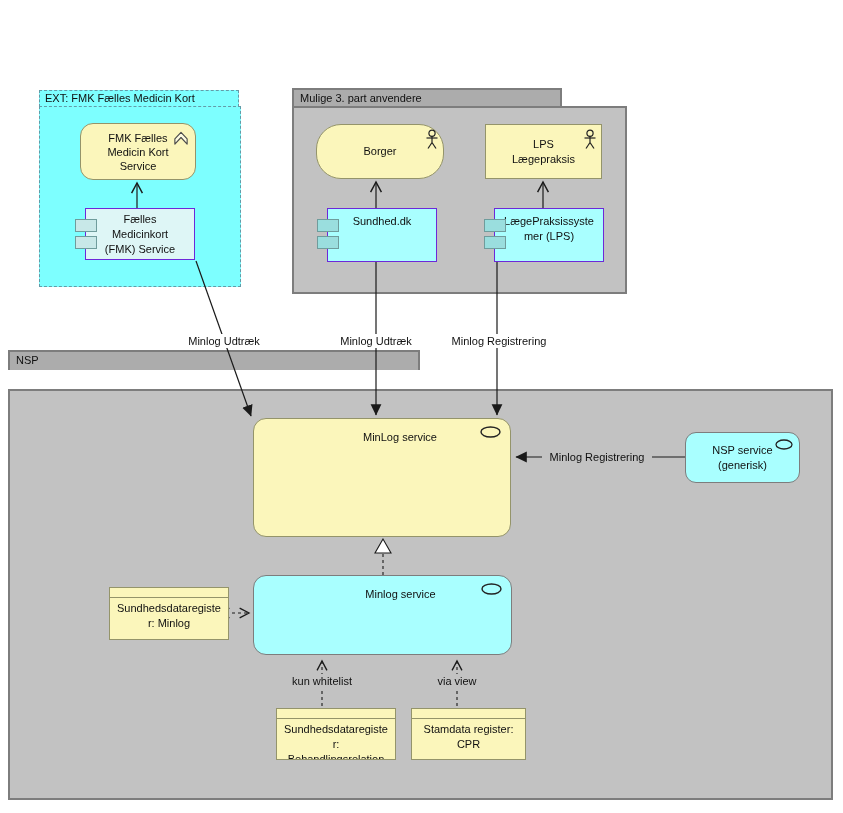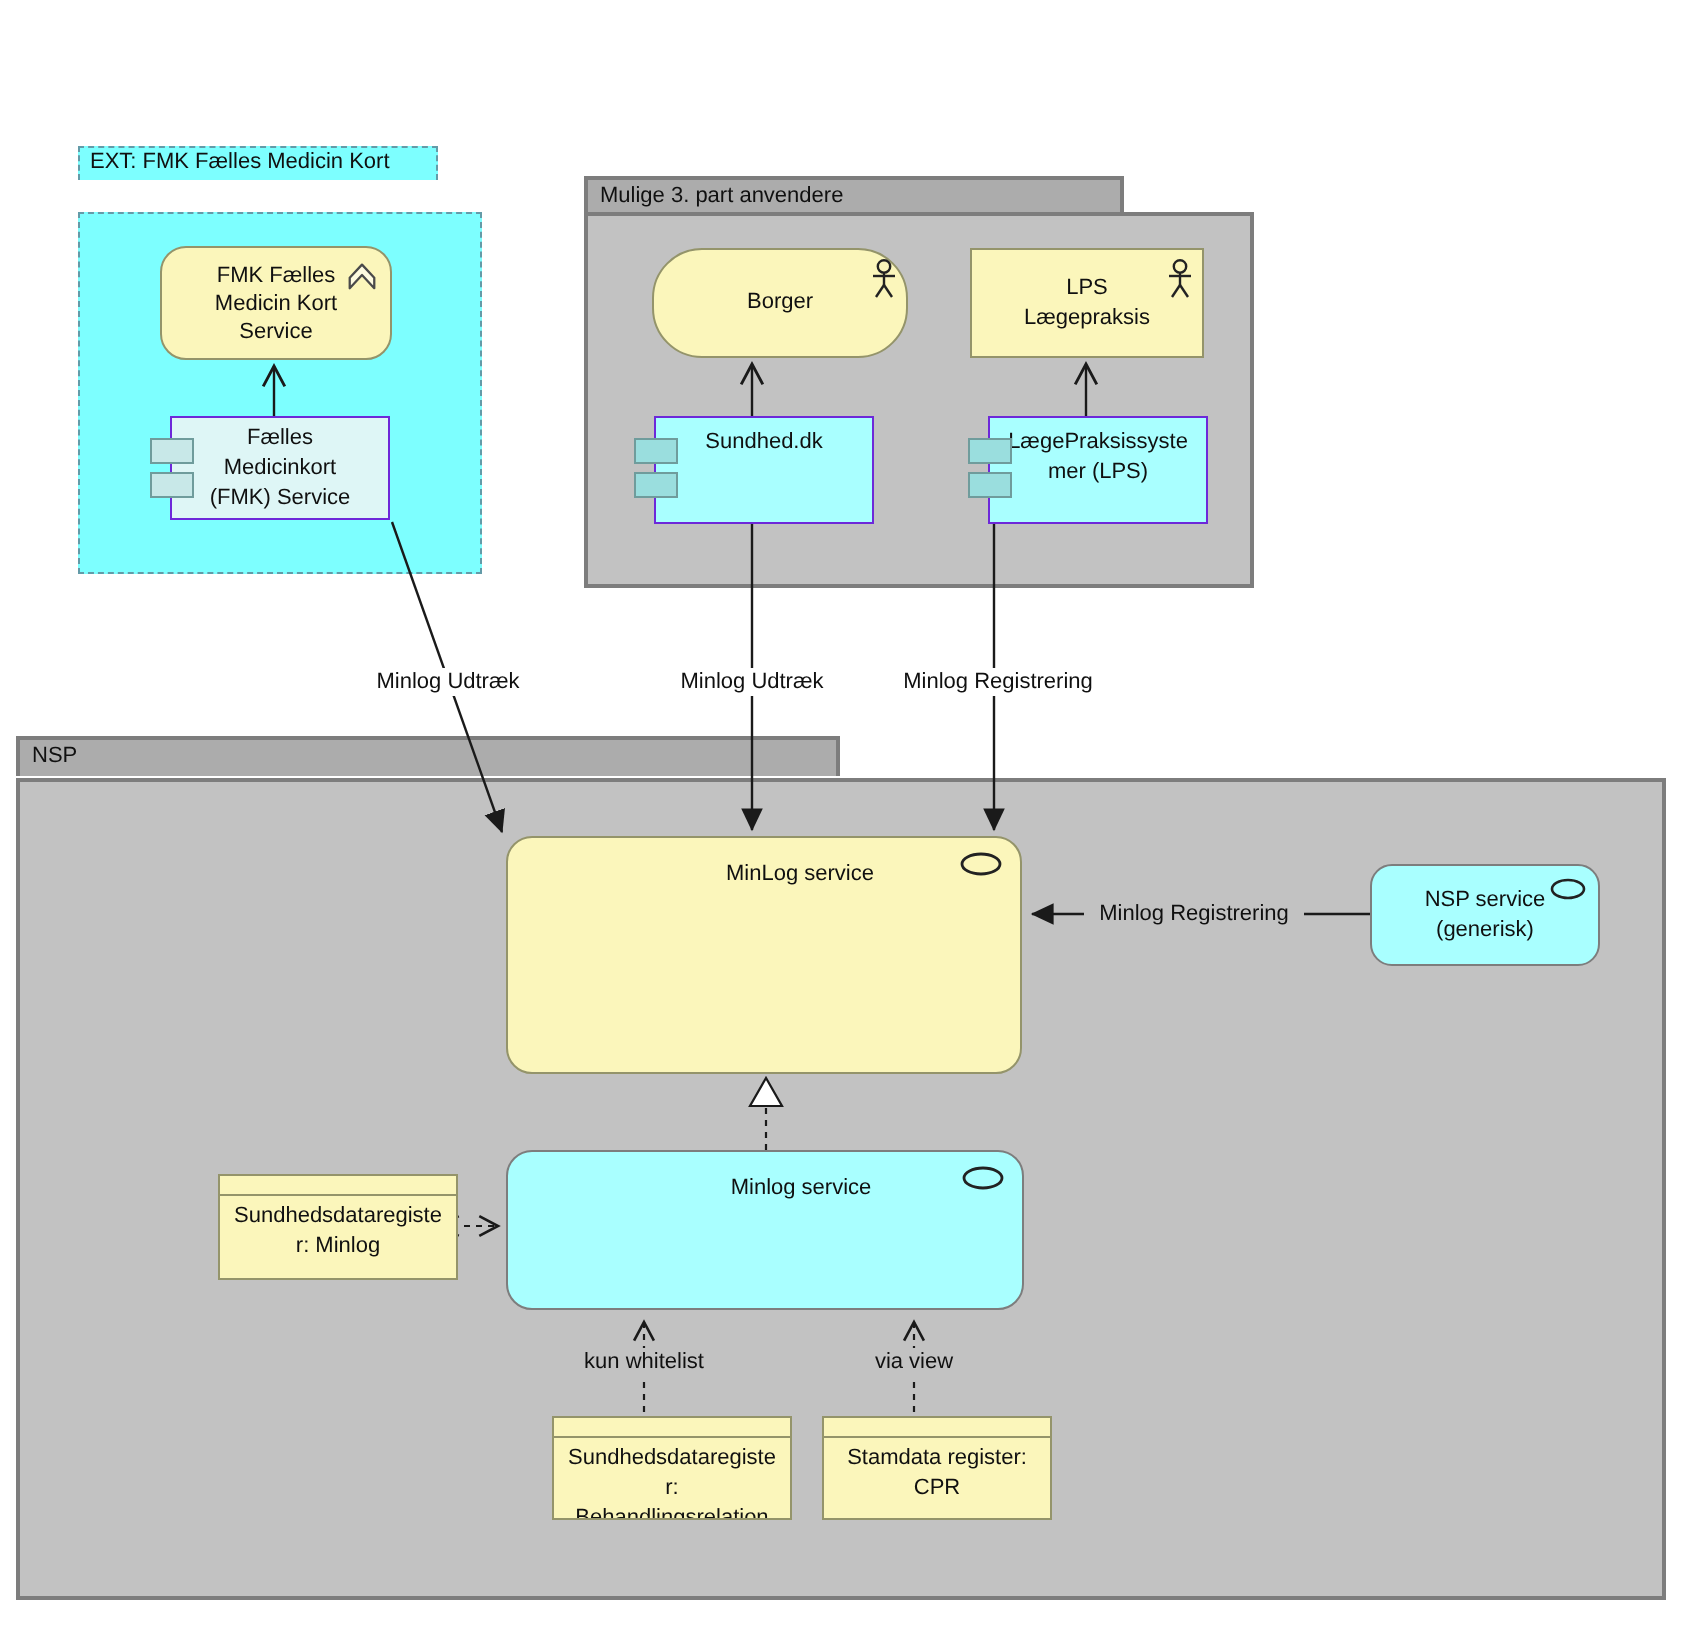--- a/index.html
+++ b/index.html
@@ -58,27 +58,27 @@
   .elabel{z-index:4;font-size:11px;text-align:center;padding:0 3px;line-height:14px;}
   .bg-white{background:#fff;}
   .bg-gray{background:var(--gray-body);}
 </style>
 </head>
 <body>
 
 <div id="canvas">
 
 
-  <div class="abs ctab" style="left:39px;top:73px;width:180px;height:17px;"><span>EXT: FMK Fælles Medicin Kort</span></div>
+  <div class="abs ctab" style="left:39px;top:90px;width:200px;height:17px;"><span>EXT: FMK Fælles Medicin Kort</span></div>
   <div class="abs cbody" style="left:39px;top:106px;width:202px;height:181px;"></div>
 
   <div class="abs gtab" style="left:292px;top:88px;width:270px;height:19px;"><span>Mulige 3. part anvendere</span></div>
   <div class="abs gbody" style="left:292px;top:106px;width:335px;height:188px;"></div>
 
-  <div class="abs gtab" style="left:8px;top:368px;width:412px;height:20px;"><span>NSP</span></div>
+  <div class="abs gtab" style="left:8px;top:350px;width:412px;height:20px;"><span>NSP</span></div>
   <div class="abs gbody" style="left:8px;top:389px;width:825px;height:411px;"></div>
 
   <svg id="wires" width="843" height="813">
     <defs>
       <marker id="mFill" markerWidth="10" markerHeight="10" refX="9" refY="5" orient="auto">
         <path d="M0,0.5 L9.5,5 L0,9.5 z" fill="#1a1a1a"></path>
       </marker>
       <marker id="mOpen" markerWidth="11" markerHeight="12" refX="9.5" refY="6" orient="auto-start-reverse">
         <path d="M1,1.5 L9.5,6 L1,10.5" fill="none" stroke="#1a1a1a" stroke-width="1.2"></path>
       </marker>
@@ -111,21 +111,21 @@
   </div>
 
   <div class="abs node component" style="left:85px;top:208px;width:110px;height:52px;background:var(--comp-pale);">
     <div class="comp-rect" style="top:10px;background:#c8e8e8;"></div>
     <div class="comp-rect" style="top:27px;background:#c8e8e8;"></div>
     <div class="lbl" style="padding-top:3px;">Fælles
 Medicinkort
 (FMK) Service</div>
   </div>
 
-  <div class="abs node yellow-rect flexc" style="left:326px;top:124px;width:128px;height:55px;border-radius:25px;">
+  <div class="abs node yellow-rect flexc" style="left:316px;top:124px;width:128px;height:55px;border-radius:25px;">
     <div class="lbl">Borger</div>
     <svg class="ellipse-icon" style="top:4px;right:4px;" width="14" height="21" viewBox="0 0 14 21">
       <circle cx="7" cy="4.2" r="3.1" fill="none" stroke="#222" stroke-width="1.2"></circle>
       <line x1="7" y1="7.3" x2="7" y2="13.5" stroke="#222" stroke-width="1.2"></line>
       <line x1="1.5" y1="9" x2="12.5" y2="9" stroke="#222" stroke-width="1.2"></line>
       <line x1="7" y1="13.5" x2="3" y2="19.5" stroke="#222" stroke-width="1.2"></line>
       <line x1="7" y1="13.5" x2="11" y2="19.5" stroke="#222" stroke-width="1.2"></line>
     </svg>
   </div>
 

